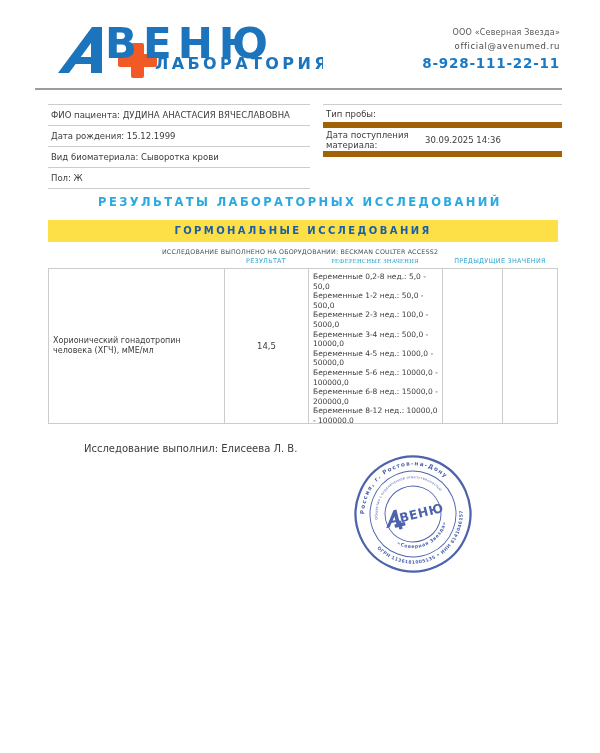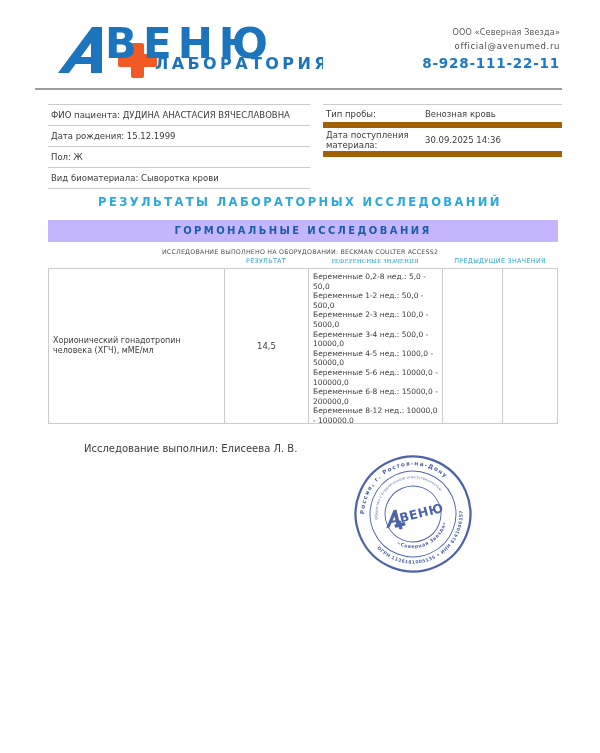--- a/index.html
+++ b/index.html
@@ -24,21 +24,21 @@
   .sample-row { display:flex; border-bottom:6px solid #a16207; font-size:8.5px; }
   .sample-row .lbl { width:100px; padding:3px 4px 3px 3px; display:flex; align-items:center; }
   .sample-row .val { flex:1; padding:3px 2px; display:flex; align-items:center; }
   .sample-row.r1 { height:23px; }
   .sample-row.r2, .sample-row.r3 { height:29px; }
 
   
   .main-title { position:absolute; left:0; top:195px; width:600px; text-align:center;
     font-size:11.5px; font-weight:bold; color:#29a9e0; letter-spacing:2.4px; }
   .section-bar { position:absolute; left:48px; top:220px; width:510px; height:22px;
-    background:#c4b5fd; text-align:center; line-height:22px;
+    background:#fde047; text-align:center; line-height:22px;
     font-size:10px; font-weight:bold; color:#1a5da8; letter-spacing:2.4px; }
   .equipment-note { position:absolute; left:0; top:248px; width:600px; text-align:center;
     font-size:6.3px; color:#4c4c4c; letter-spacing:.2px; }
 
   
   .col-headers { position:absolute; left:48px; top:257px; width:510px; height:9px;
     font-size:6.4px; color:#2fa6cf; letter-spacing:.3px; }
   .col-headers span { position:absolute; top:0; text-align:center; }
   .ch-result { left:176px; width:84px; }
   .ch-reference { left:260px; width:134px;font-family:Liberation Serif, serif; }
@@ -80,28 +80,27 @@
     <div class="company-name">ООО «Северная Звезда»</div>
     <div class="company-email">official@avenumed.ru</div>
     <div class="company-phone">8-928-111-22-11</div>
   </div>
 
   <div class="header-divider"></div>
 
   <div class="patient-table">
     <div class="patient-row">ФИО пациента: ДУДИНА АНАСТАСИЯ ВЯЧЕСЛАВОВНА</div>
     <div class="patient-row">Дата рождения: 15.12.1999</div>
+    <div class="patient-row">Вид биоматериала:  Сыворотка крови</div>
     <div class="patient-row">Пол: Ж</div>
-    <div class="patient-row">Вид биоматериала:  Сыворотка крови</div>
   </div>
 
   <div class="sample-table">
     <div class="sample-row r1">
       <div class="lbl">Тип пробы:</div>
-      <div class="val">Венозная кровь</div>
     </div>
     <div class="sample-row r2">
       <div class="lbl">Дата поступления материала:</div>
       <div class="val">30.09.2025 14:36</div>
     </div>
   </div>
 
   <div class="main-title">РЕЗУЛЬТАТЫ ЛАБОРАТОРНЫХ ИССЛЕДОВАНИЙ</div>
   <div class="section-bar">ГОРМОНАЛЬНЫЕ ИССЛЕДОВАНИЯ</div>
   <div class="equipment-note">ИССЛЕДОВАНИЕ ВЫПОЛНЕНО НА ОБОРУДОВАНИИ: BECKMAN COULTER ACCESS2</div>

